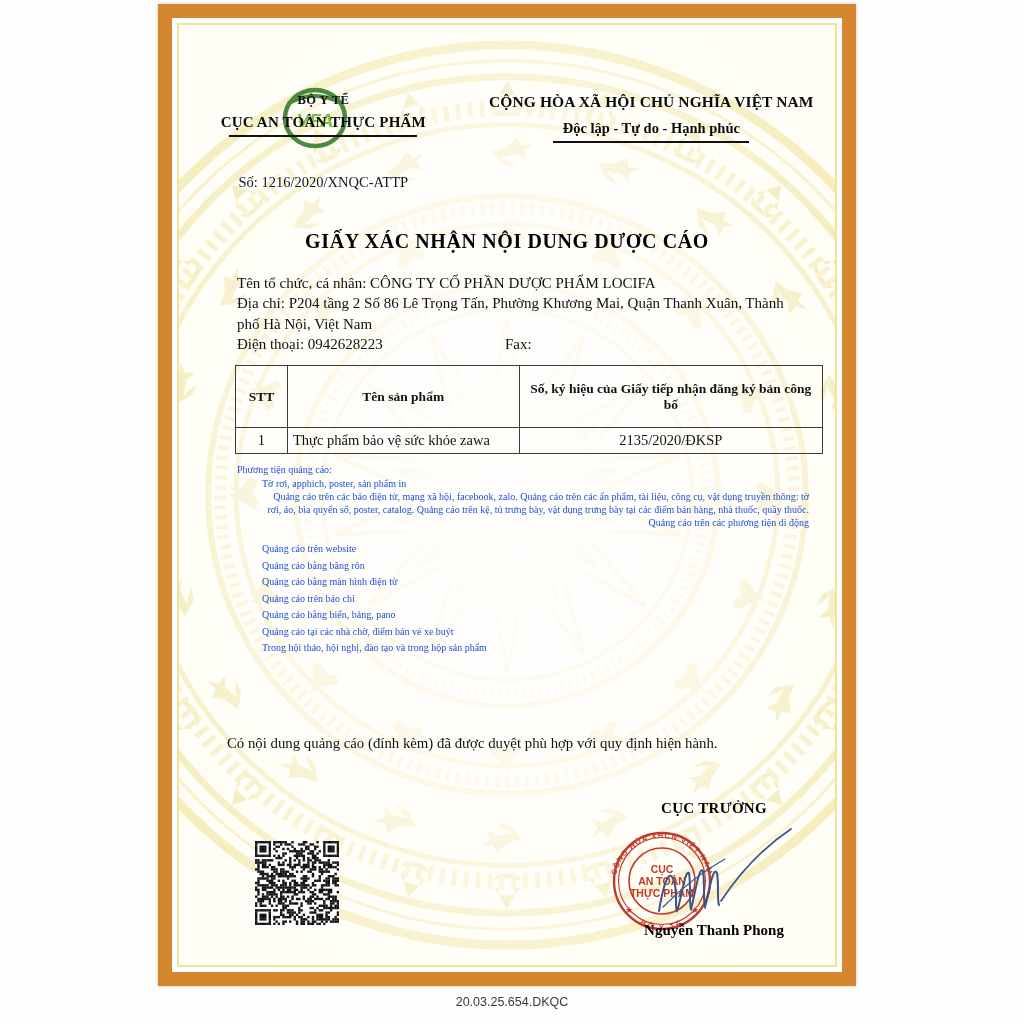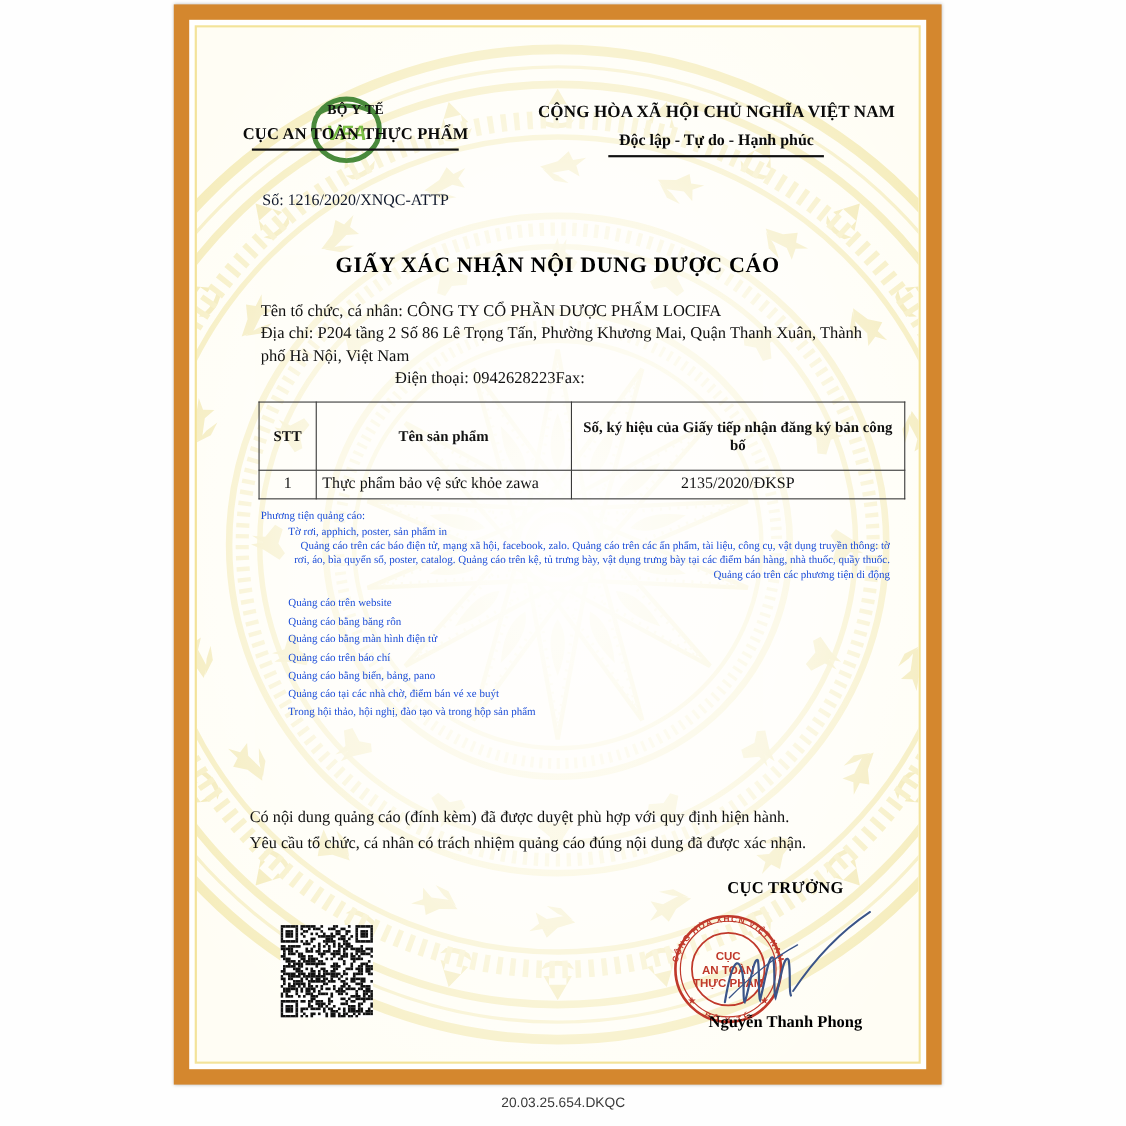--- a/index.html
+++ b/index.html
@@ -114,21 +114,21 @@
     color: #000; white-space: nowrap;
   }
 
   
   .org-block {
     position: absolute; top: 248px; left: 58px; right: 28px;
     font-size: 15px; color: #111; line-height: 1.36;
   }
   .org-block div { white-space: nowrap; }
   .org-addr { white-space: normal !important; }
-  .tel-row { display: flex; text-align: right; }
+  .tel-row { display: flex; }
   .tel-row .tel { width: 268px; }
 
   
   .tbl {
     position: absolute; top: 340px; left: 56px;
     width: 588px;
     border-collapse: collapse;
     background: transparent;
   }
   .tbl td, .tbl th {
@@ -605,21 +605,20 @@
               <div>Quảng cáo bằng màn hình điện tử</div>
               <div>Quảng cáo trên báo chí</div>
               <div>Quảng cáo bằng biển, bảng, pano</div>
               <div>Quảng cáo tại các nhà chờ, điểm bán vé xe buýt</div>
               <div>Trong hội thảo, hội nghị, đào tạo và trong hộp sản phẩm</div>
             </div>
           </div>
 
           <div class="closing">
             <div>Có nội dung quảng cáo (đính kèm) đã được duyệt phù hợp với quy định hiện hành.</div>
-            <div>Yêu cầu tổ chức, cá nhân có trách nhiệm quảng cáo đúng nội dung đã được xác nhận.</div>
           </div>
 
           <div class="sig-title">CỤC TRƯỞNG</div>
 
           <svg id="seal" viewBox="0 0 118 112">
             <defs>
               <path id="sealArcTop" d="M 12,60 A 47,47 0 0 1 106,60"></path>
               <path id="sealArcBot" d="M 16,62 A 43,43 0 0 0 102,62"></path>
             </defs>
             <circle cx="59" cy="56" r="48" fill="none" stroke="#c0392b" stroke-width="2.4"></circle>

